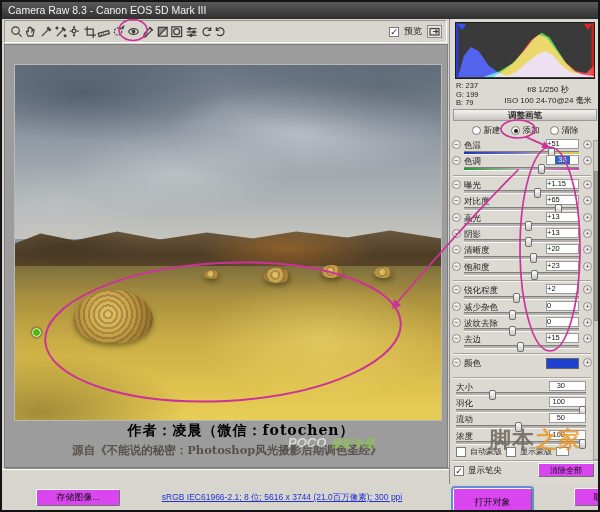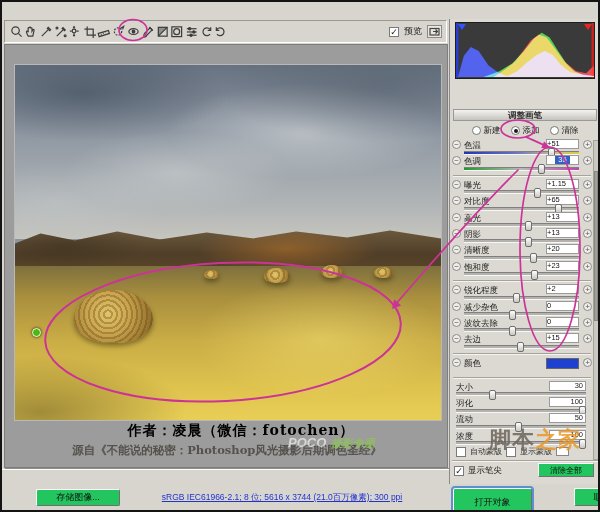--- a/index.html
+++ b/index.html
@@ -60,21 +60,21 @@
   .wm-poco .s{font-size:11px;font-weight:700;color:rgba(140,205,70,.65);}
   .zoombar{position:absolute;left:0;top:423px;width:444px;height:16px;background:#d8d5ce;border-top:1px solid #8f8c86;display:flex;align-items:center;}
   .zbtn{width:12px;height:12px;margin-left:4px;border:1px solid;border-color:#fff #6f6f6f #6f6f6f #fff;background:#d8d5ce;
     font-size:10px;line-height:10px;text-align:center;color:#222;}
   .zsel{margin-left:5px;width:42px;height:12px;background:#fff;border:1px solid #7a7a7a;font-size:8.5px;line-height:10px;padding-right:2px;text-align:right;color:#111;}
   .zarrow{width:11px;height:12px;border:1px solid;border-color:#fff #6f6f6f #6f6f6f #fff;background:#cfccc5;font-size:6px;line-height:11px;text-align:center;color:#333;}
   .fname{position:absolute;left:0;width:444px;text-align:center;font-size:8.5px;color:#2e2e2e;top:3px;pointer-events:none;}
 
   
   .bottombar{position:absolute;left:0;top:467px;width:600px;height:45px;background:#d8d5ce;border-top:1px solid #fff;}
-  .btn{border:1px solid;border-color:#fff #6f6f6f #6f6f6f #fff;background:#22c55e;font-size:9px;color:#111;
+  .btn{border:1px solid;border-color:#fff #6f6f6f #6f6f6f #fff;background:#d946ef;font-size:9px;color:#111;
     display:inline-flex;align-items:center;justify-content:center;cursor:pointer;}
   .save-btn{position:absolute;left:34px;top:19px;width:84px;height:17px;border-radius:2px;}
   .wf-link{position:absolute;left:120px;top:22px;width:320px;text-align:center;font-size:8.5px;text-decoration:underline;cursor:pointer;}
   .open-btn{position:absolute;left:451px;top:18px;width:79px;height:28px;border-radius:2px;outline:2px solid #5f8fce;outline-offset:0px;}
   .cancel-btn{position:absolute;left:538px;top:18px;width:57px;height:18px;border-radius:2px;margin-left:34px;}
 
   
   .panel{position:absolute;left:447px;top:17px;width:151px;height:465px;background:#dcd9d2;border-left:1px solid #8a8a8a;font-size:8.5px;color:#222;}
   .hist{position:absolute;left:5px;top:3px;width:140px;height:57px;background:#3a3a3a;border:1px solid #1d1d1d;}
   .hist svg{position:absolute;left:0;top:0;width:100%;height:100%;}
@@ -106,21 +106,21 @@
   .track.temperature{background:linear-gradient(90deg,#2334b4 0%,#6a72c4 45%,#c7bd86 78%,#decb3e 100%);}
   .track.tint{background:linear-gradient(90deg,#1d9a2c 0%,#b9b9b9 50%,#c243ae 100%);}
   .knob{position:absolute;top:-3.5px;width:7px;height:10px;margin-left:-3.5px;border:1px solid #6e6e6e;border-radius:2px;
     background:linear-gradient(#ffffff,#c9c7c1);cursor:grab;}
   .panel-sep{height:2px;border-top:1px solid #a6a39c;border-bottom:1px solid #f4f3ef;margin:2px 1px 3px 1px;}
   .colorrow{position:relative;height:17px;}
   .swatch{position:absolute;right:13px;top:0px;width:33px;height:11px;border:1px solid #666;cursor:pointer;}
   .brow{position:relative;height:16.4px;}
   .brow .blabel{position:absolute;left:4px;top:0;font-size:8.5px;text-align:center;}
   .brow .bval{position:absolute;right:6px;top:-1px;width:37px;height:10px;background:#fff;border:1px solid #9a9a9a;
-    font-size:7.5px;line-height:8px;text-align:right;padding-right:2px;cursor:text;}
+    font-size:7.5px;line-height:8px;text-align:right;padding-right:20px;cursor:text;}
   .brow .btrack{position:absolute;left:4px;right:6px;top:10.5px;height:4px;background:#b4b2ac;
     border-top:1px solid #808080;border-bottom:1px solid #f6f6f6;cursor:pointer;}
   .maskrow{position:absolute;left:6px;top:427px;width:140px;display:flex;align-items:center;gap:4px;}
   .maskrow .cbx{flex:0 0 10px;}
   .maskrow .lbl{font-size:8px;color:#333;}
   .maskwell{width:13px;height:9px;background:#fff;border:1px solid #888;cursor:pointer;}
   .pinsep{position:absolute;left:2px;top:441px;width:146px;height:2px;border-top:1px solid #a6a39c;border-bottom:1px solid #f4f3ef;}
   .pinsrow{position:absolute;left:4px;top:446px;width:143px;height:14px;}
   .pinsrow .cwrap{display:flex;align-items:center;gap:4px;float:left;}
   .clear-btn{position:absolute;right:3px;top:-2px;width:56px;height:14px;font-size:8px;}
@@ -135,20 +135,21 @@
   .wm-site-1{left:487px;top:423px;font-size:22px;letter-spacing:1px;}
   .wm-site-1 .p1{color:rgba(108,100,92,.85);}
   .wm-site-1 .p2{color:rgba(233,150,40,.85);}
   .wm-site-2{left:497px;top:447px;font-size:19px;font-style:italic;color:rgba(240,160,45,.9);}
 </style>
 </head>
 <body>
 
 <div class="window">
 
+  <div class="titlebar">Camera Raw 8.3 - Canon EOS 5D Mark III</div>
 
   <div class="toolbar">
     <div id="tools" style="display: flex;">
         <div class="tool">
           <svg viewBox="0 0 14 14">
             <circle cx="6" cy="6" r="4"></circle>
             <line x1="9" y1="9" x2="12.5" y2="12.5"></line>
           </svg>
         </div>
         <div class="tool">
@@ -293,20 +294,31 @@
       <svg viewBox="0 0 140 57" preserveAspectRatio="none">
         <rect x="0" y="0" width="2.5" height="57" fill="#2a3dd0"></rect>
         <rect x="137.5" y="0" width="2.5" height="57" fill="#c42222"></rect>
         <polygon style="mix-blend-mode:screen" fill="#2135e8" points="2,56 8,34 15,25 23,29 33,44 44,52 52,55 62,50 72,41 82,33 90,29 98,33 106,43 116,51 140,55 140,56"></polygon>
         <polygon style="mix-blend-mode:screen" fill="#e02020" points="38,56 50,48 60,40 68,29 76,18 84,12 92,15 100,26 110,40 122,50 132,52 140,44 140,56"></polygon>
         <polygon style="mix-blend-mode:screen" fill="#23c523" points="28,56 44,50 57,42 69,29 79,16 87,10 95,15 103,28 112,42 120,50 129,54 140,55 140,56"></polygon>
       </svg>
       <div class="clip sh"></div>
       <div class="clip hi"></div>
     </div>
+    <div class="info">
+      <div class="rgb">
+        <div><span>R:</span> <span>237</span></div>
+        <div><span>G:</span> <span>199</span></div>
+        <div><span>B:</span> <span>79</span></div>
+      </div>
+      <div class="exif">
+        <div>f/8  1/250 秒</div>
+        <div>ISO 100  24-70@24 毫米</div>
+      </div>
+    </div>
     <div class="phead">调整画笔</div>
     <div class="modes" id="modes">
   <div class="mode">
     <span class="radio"></span>
     <span>新建</span>
   </div>
 
   <div class="mode">
     <span class="radio sel"></span>
     <span>添加</span>

